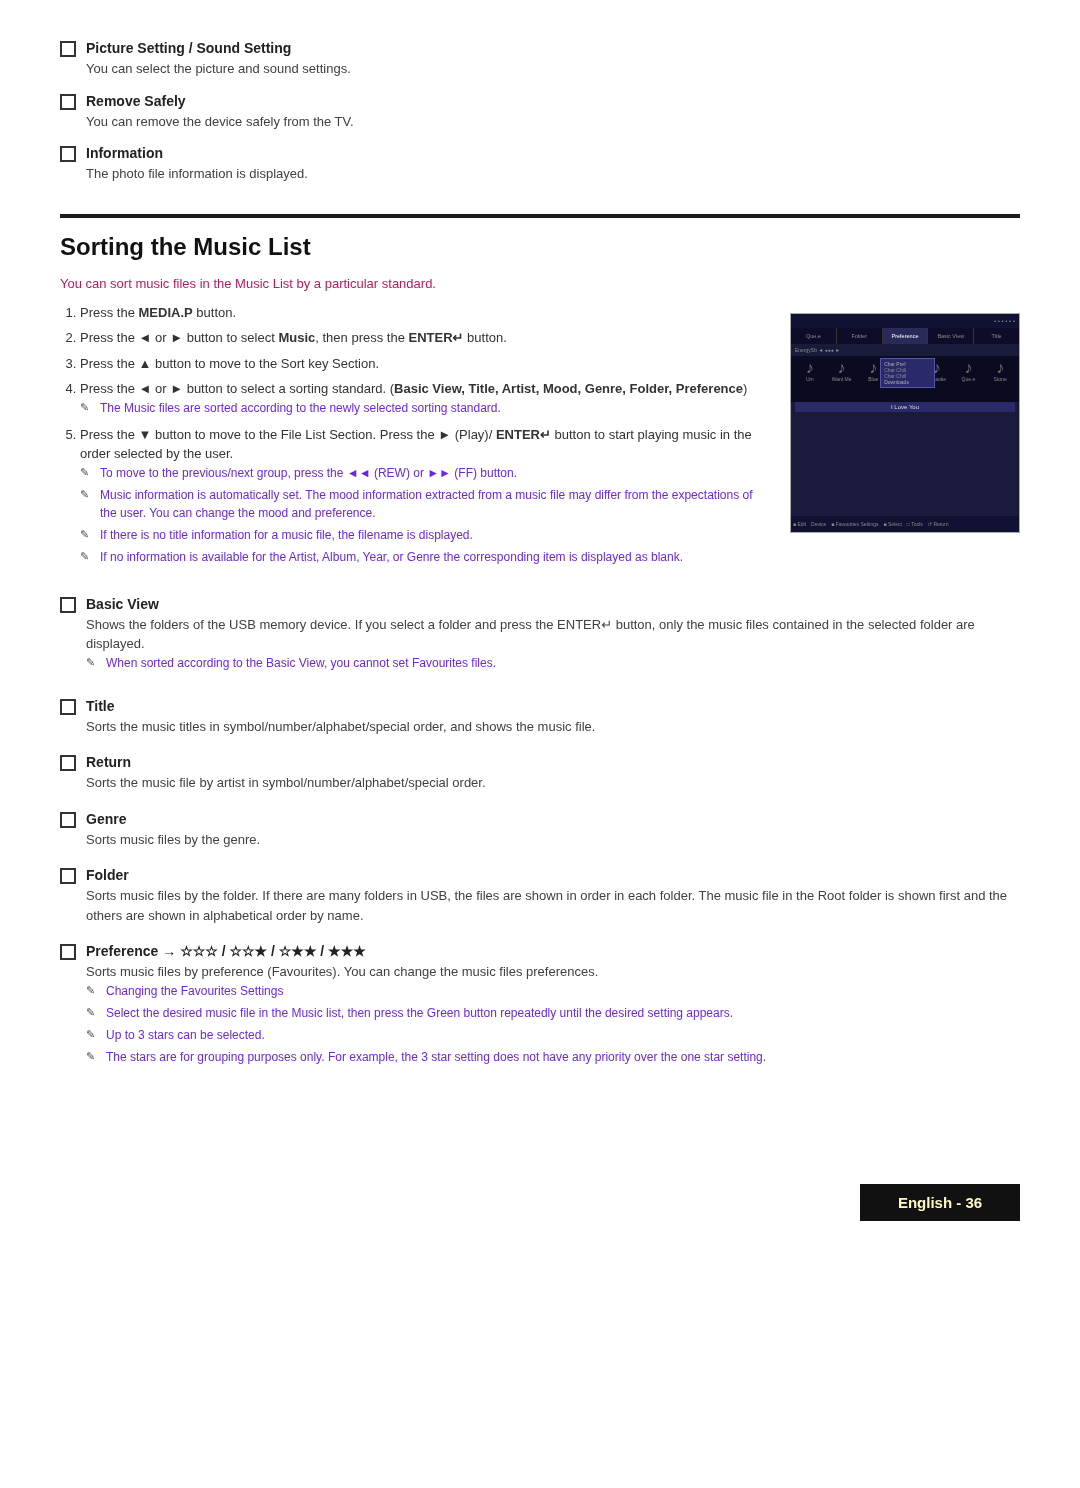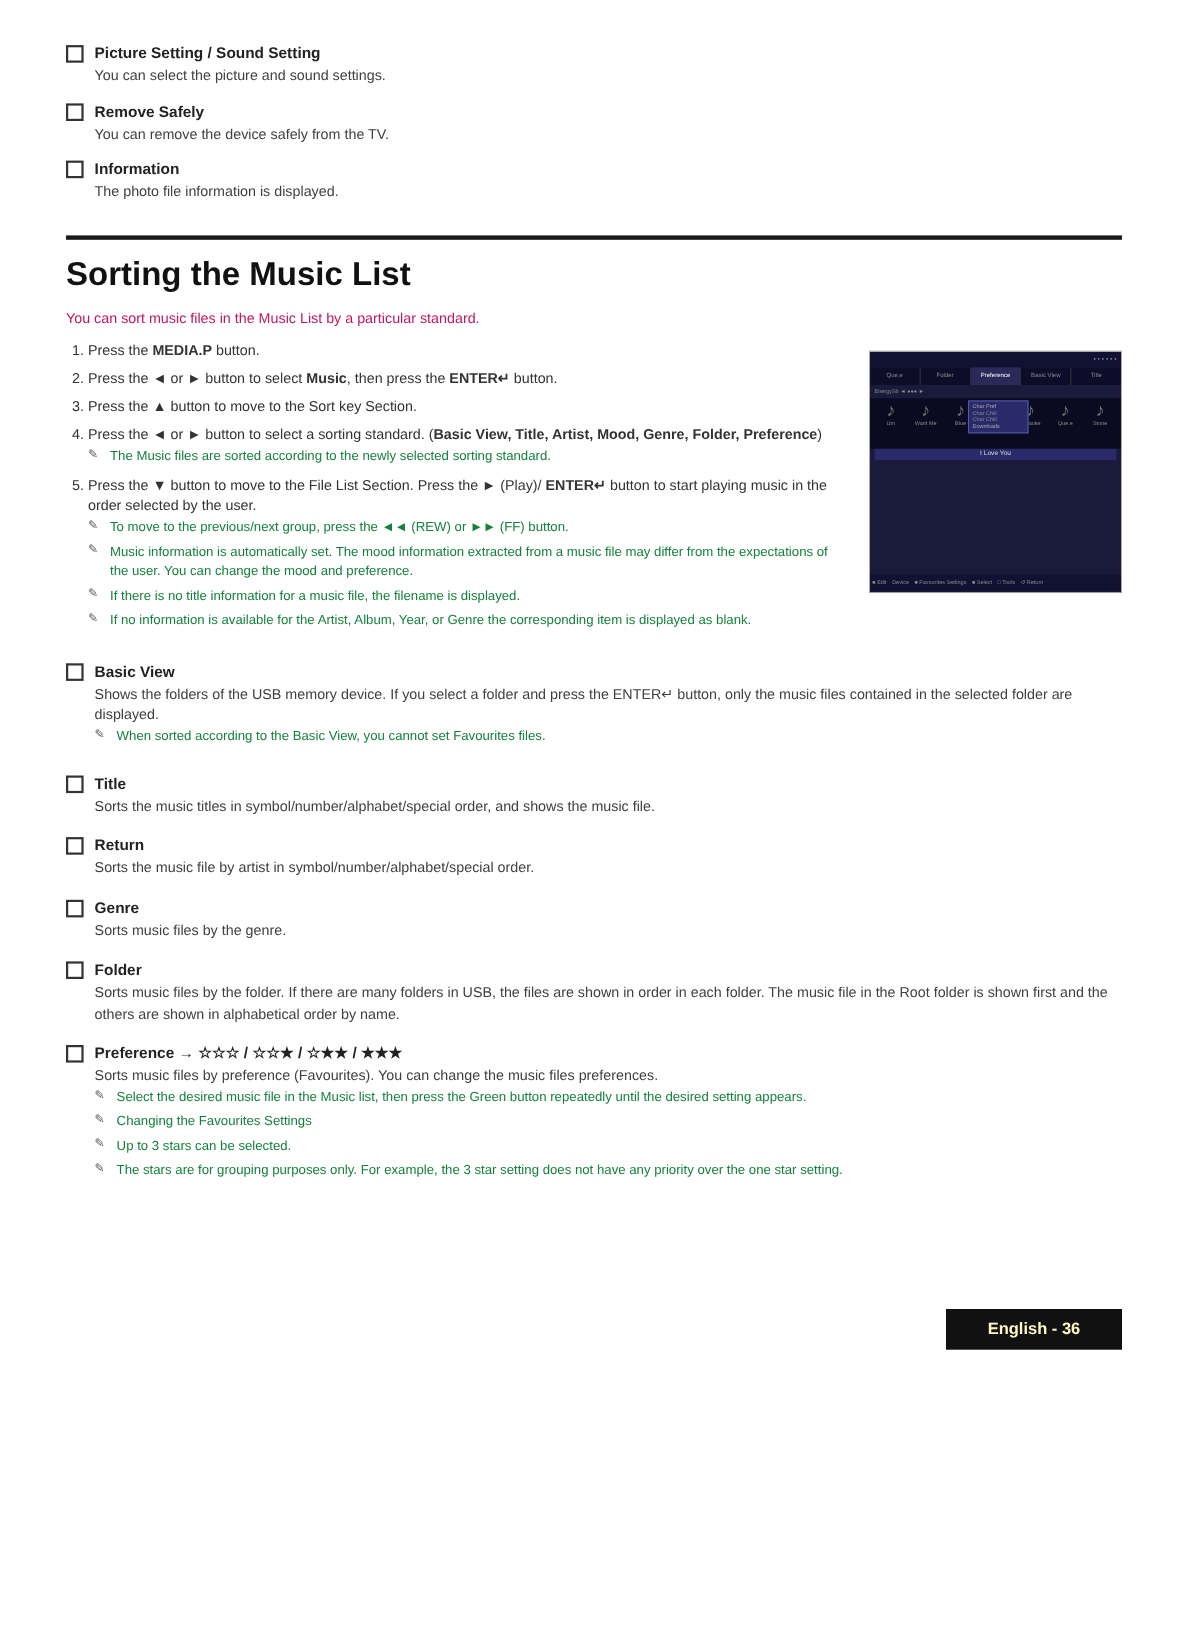--- a/index.html
+++ b/index.html
@@ -54,21 +54,21 @@
       line-height: 1.5;
     }
 
     .section-divider {
       border: none;
       border-top: 4px solid #1a1a1a;
       margin: 30px 0 15px 0;
     }
 
     .section-title {
-      font-size: 30px;
+      font-size: 24px;
       font-weight: bold;
       color: #111;
       margin-bottom: 15px;
     }
 
     .main-desc {
       font-size: 13px;
       margin-bottom: 12px;
       color: #be185d;
     }
@@ -106,21 +106,21 @@
     }
 
     ul.notes {
       list-style: none;
       padding-left: 0;
       margin-bottom: 8px;
     }
 
     ul.notes li {
       font-size: 12px;
-      color: #15803d;
+      color: #6d28d9;
       padding-left: 20px;
       position: relative;
       margin-bottom: 4px;
       line-height: 1.5;
     }
 
     ul.notes li::before {
       content: "✎";
       position: absolute;
       left: 0;
@@ -345,22 +345,22 @@
     </div>
   </div>
 
   <div class="sub-section">
     <div class="checkbox-item">
       <span class="checkbox-icon"></span>
       <div class="checkbox-content">
         <div class="item-title">Preference → ☆☆☆ / ☆☆★ / ☆★★ / ★★★</div>
         <div class="item-desc">Sorts music files by preference (Favourites). You can change the music files preferences.</div>
         <ul class="notes">
+          <li>Changing the Favourites Settings</li>
           <li>Select the desired music file in the Music list, then press the Green button repeatedly until the desired setting appears.</li>
-          <li>Changing the Favourites Settings</li>
           <li>Up to 3 stars can be selected.</li>
           <li>The stars are for grouping purposes only. For example, the 3 star setting does not have any priority over the one star setting.</li>
         </ul>
       </div>
     </div>
   </div>
 
 </div>
 
 <div style="text-align:center; margin-top:50px;">

